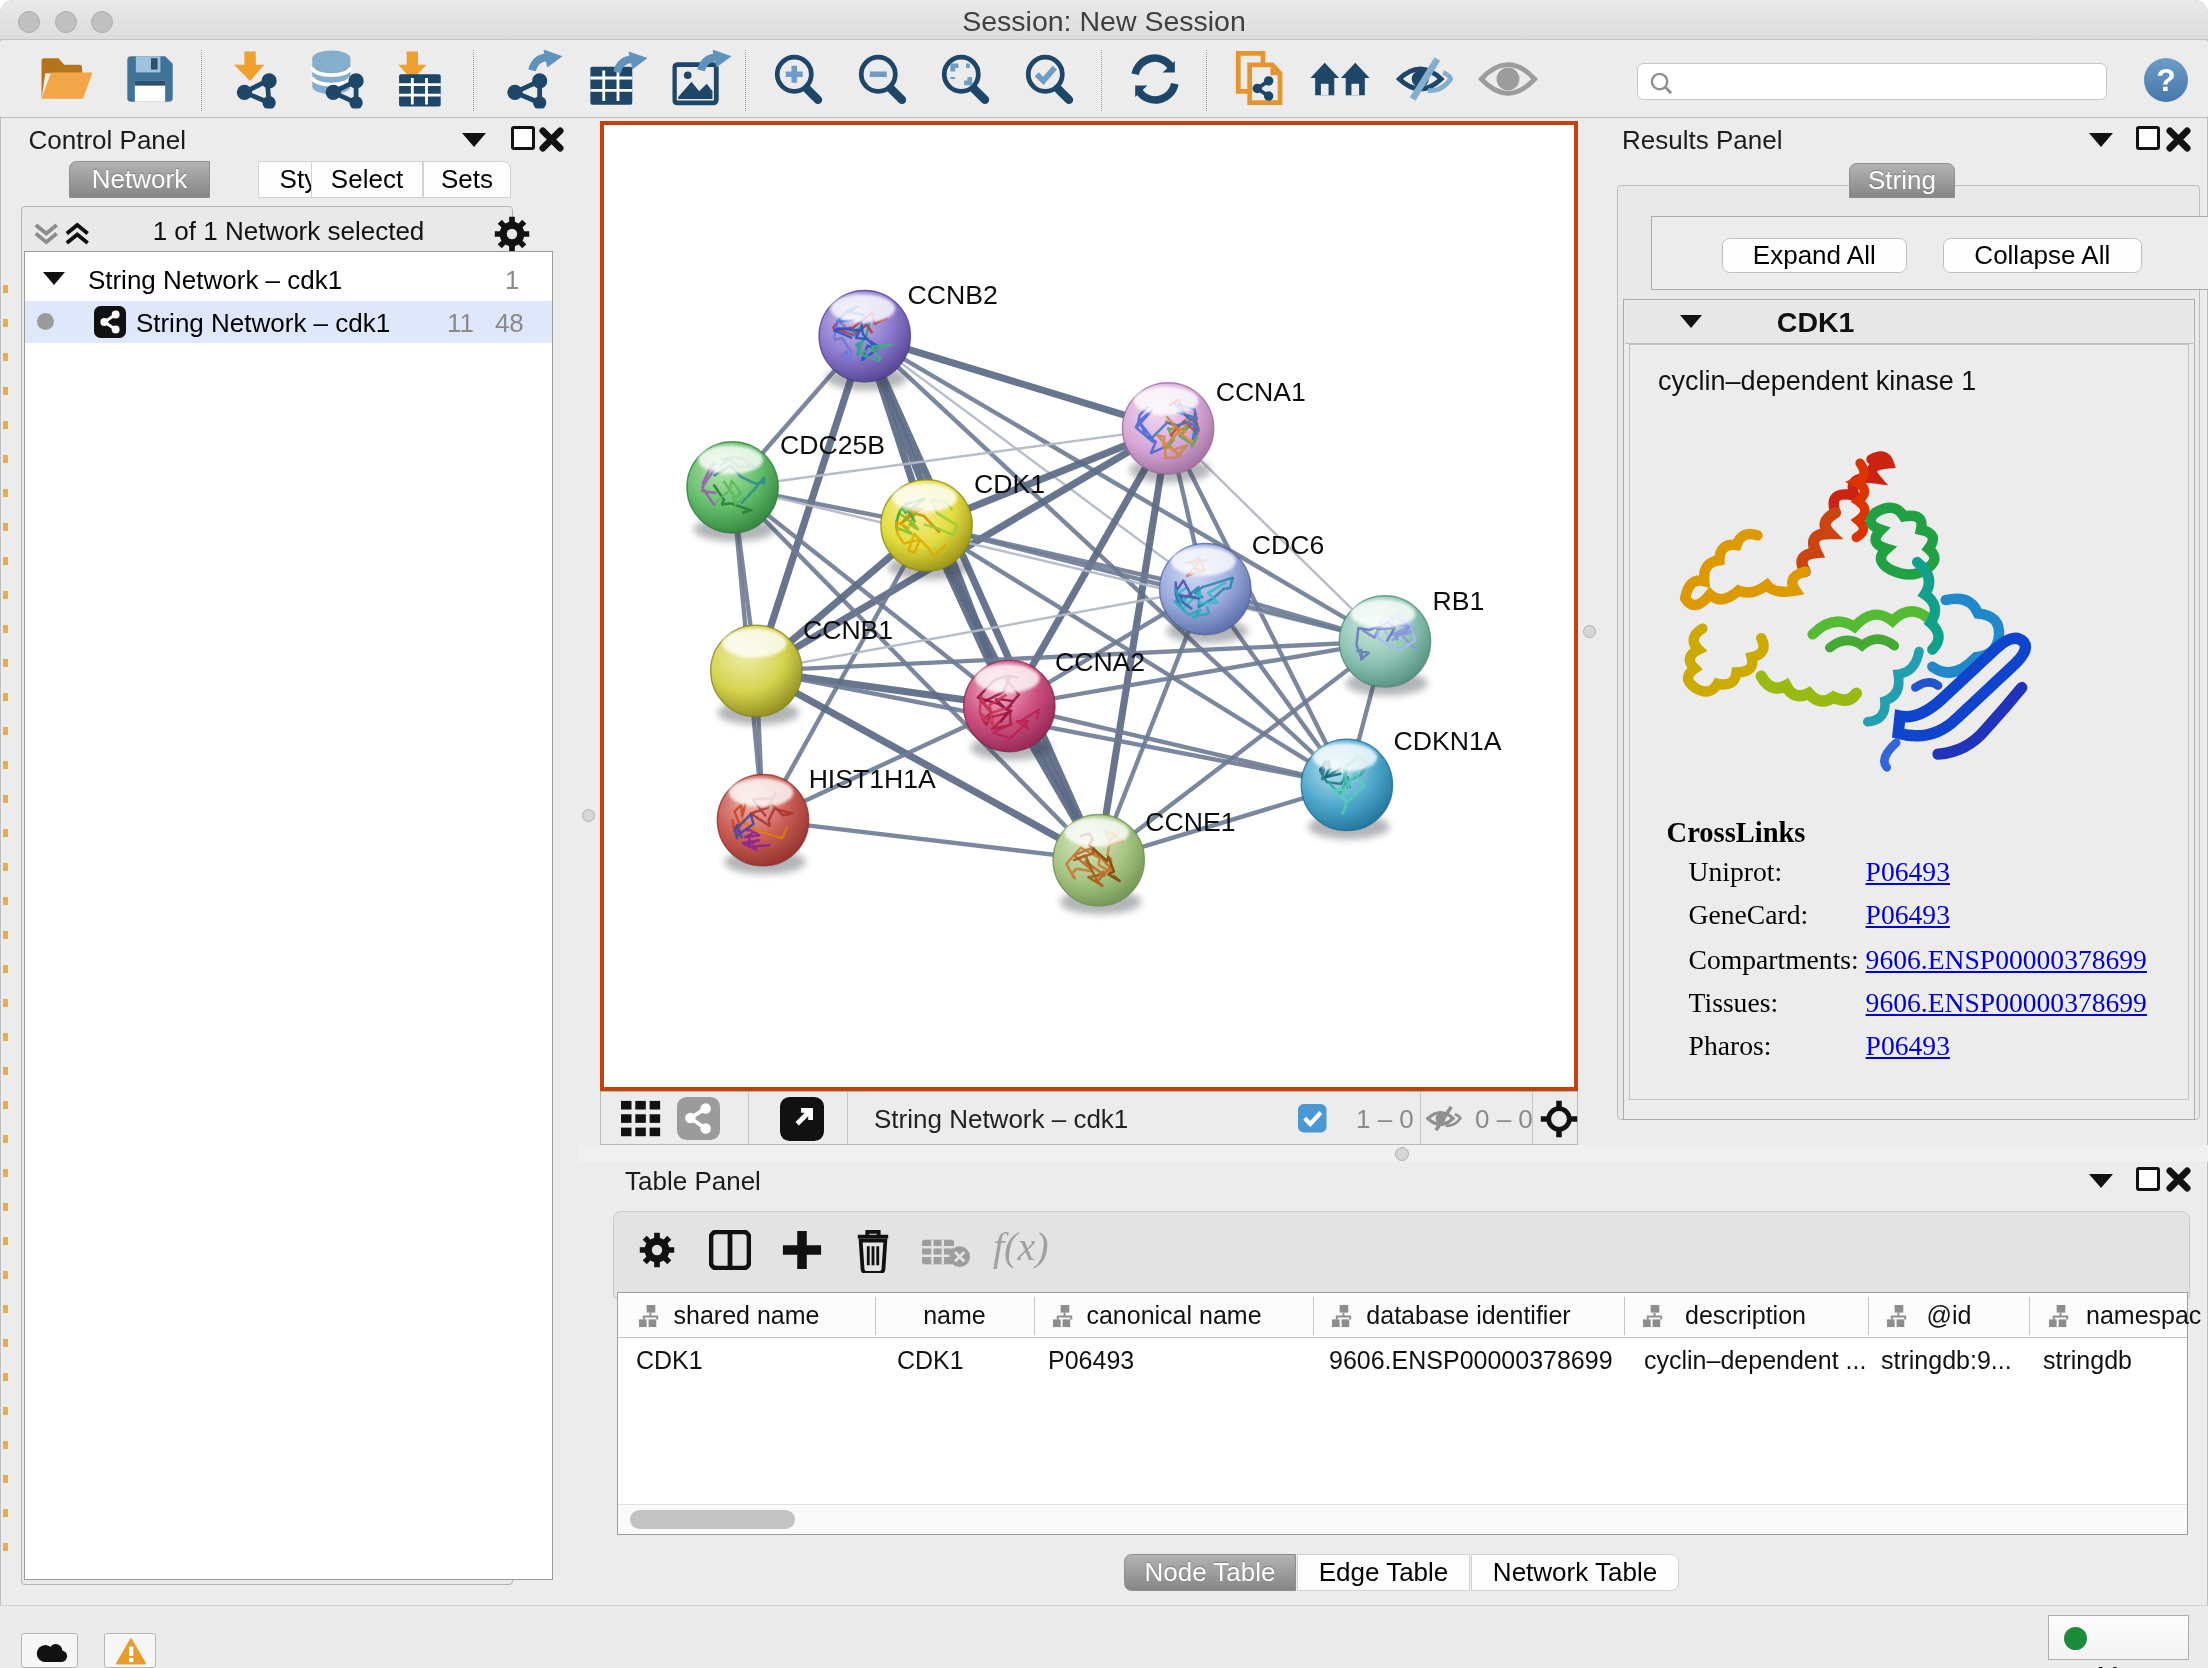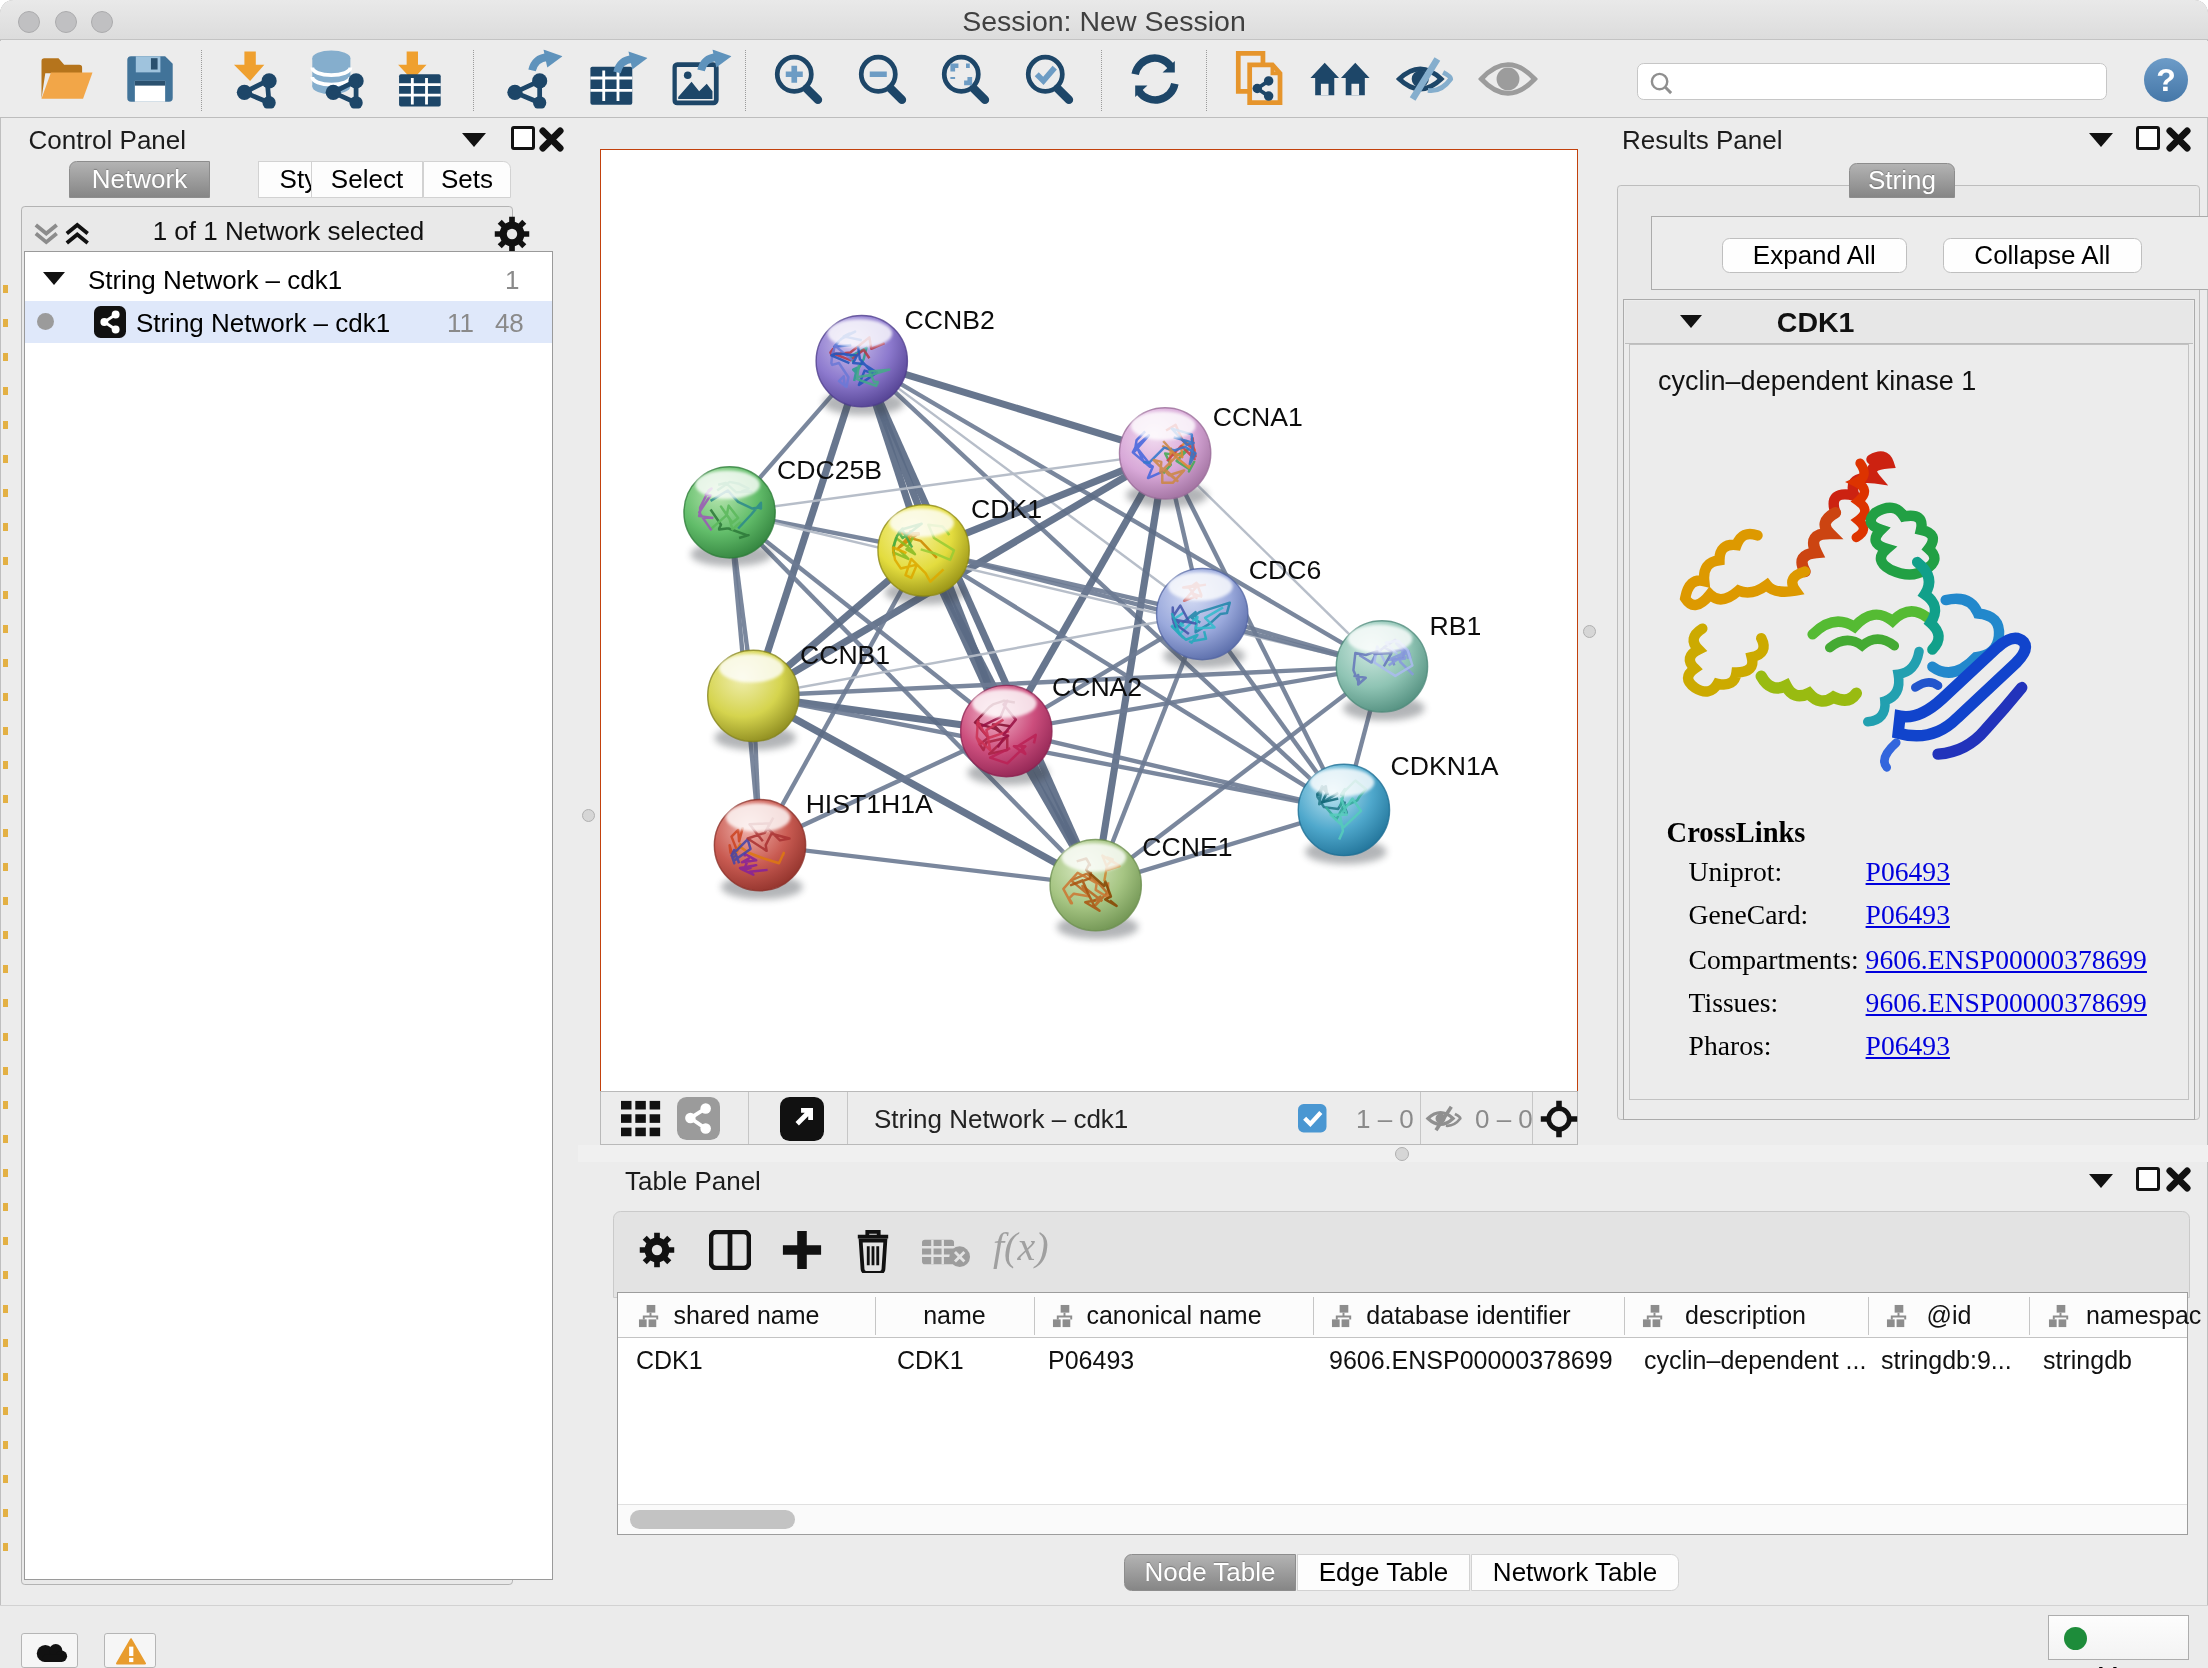--- a/index.html
+++ b/index.html
@@ -18,21 +18,21 @@
   
   .phead { font-size:26px; color:#1b1b1b; }
   
   .tab { position:absolute; z-index:5; height:37px; background:#fdfdfd; border:1px solid #d2d2d2; color:#000; font-size:26px;
          text-align:center; line-height:35px; }
   .tabsel { background:linear-gradient(#b3b3b3,#868686); color:#fff; border:1px solid #8d8d8d; text-shadow:0 -1px 1px rgba(0,0,0,0.25); }
   
   #ctrlbox { position:absolute; left:21px; top:206px; width:492px; height:1379px; background:#e9e9e9; border:1px solid #b3b3b3; border-radius:3.8px; }
   #ctrllist { position:absolute; left:1.9px; top:44px; width:529px; height:1329px; background:#ffffff; border:1px solid #9a9a9a; }
   
-  #canvas { position:absolute; left:600px; top:121px; width:978px; height:970px; background:#ffffff; border:1px solid #c2410c;margin-top:28px; }
+  #canvas { position:absolute; left:600px; top:121px; width:978px; height:970px; background:#ffffff; border:4px solid #c2410c; }
   #netbar { position:absolute; left:600px; top:1091px; width:978px; height:54px; background:#ececec; border:1px solid #b9b9b9; }
   #hsplit { position:absolute; left:578px; top:1145px; width:1630px; height:17px; background:#f0f0f0; }
   
   #resbox { position:absolute; left:1617px; top:185px; width:583px; height:935px; background:#e9e9e9; border:1px solid #bdbdbd; border-radius:3.8px; }
   
   #tablebar { position:absolute; left:613px; top:1211px; width:1577px; height:87px; background:#e3e3e3; border:1px solid #cacaca; border-radius:7.6px 7.6px 0 0; }
   #tablebox { position:absolute; left:617px; top:1292px; width:1571px; height:243px; background:#ffffff; border:1px solid #9d9d9d; }
   .btn { position:absolute; background:#fefefe; border:1px solid #bfbfbf; border-radius:7.6px; font-size:26px; text-align:center; color:#000; }
   
   #status { position:absolute; left:0; top:1605px; width:2208px; height:64px; background:#ebebeb; border-top:1px solid #d2d2d2; }

